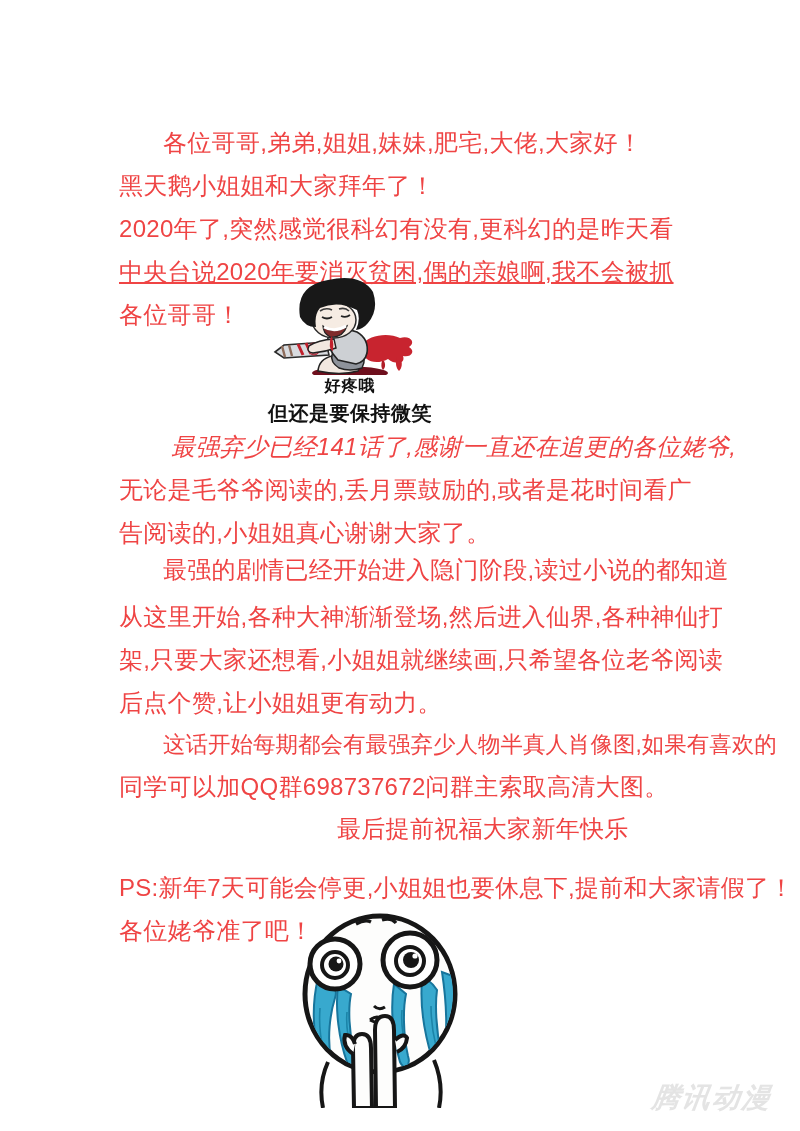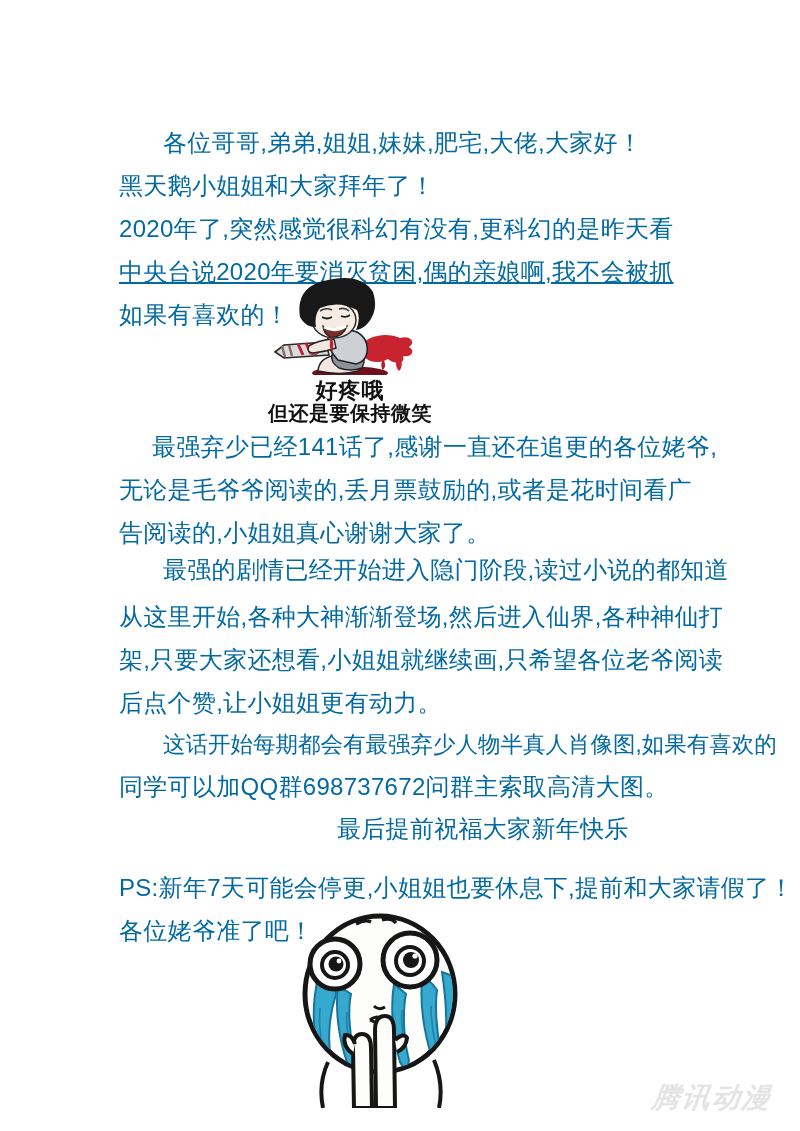--- a/index.html
+++ b/index.html
@@ -6,50 +6,50 @@
   .canvas{
     position:relative;
     width:800px;height:1131px;
     background:#ffffff;
     overflow:hidden;
     font-family:"Liberation Sans", sans-serif;
   }
   .line{
     position:absolute;
     font-size:24px;
-    color:#0369a1;
+    color:#ef4444;
     letter-spacing:0.3px;
     white-space:nowrap;
     line-height:1.2;
   }
   .l0{top:129px;left:163px;}
   .l1{top:172px;left:119px;}
   .l2{top:215px;left:119px;}
   .l3{top:258px;left:119px;text-decoration:underline;}
   .l4{top:301px;left:119px;}
-  .l5{top:433px;left:152px;}
+  .l5{top:433px;left:171px;font-style:italic;}
   .l6{top:476px;left:119px;}
   .l7{top:519px;left:119px;}
   .l8{top:556px;left:163px;}
   .l9{top:603px;left:119px;}
   .l10{top:646px;left:119px;}
   .l11{top:689px;left:119px;}
   .l12{top:731px;left:163px;font-size:22.5px;letter-spacing:0;}
   .l13{top:773px;left:119px;}
   .l14{top:815px;left:337px;}
   .l15{top:874px;left:119px;}
   .l16{top:917px;left:119px;}
 
   .meme1{
     position:absolute;left:262px;top:277px;width:176px;height:150px;
   }
   .meme1 svg{display:block;}
   .meme1-cap1{
     position:absolute;top:99px;left:0;width:176px;
-    text-align:center;font-size:22px;font-weight:700;color:#111;
+    text-align:center;font-size:16px;font-weight:700;color:#111;
     letter-spacing:1px;white-space:nowrap;
   }
   .meme1-cap2{
     position:absolute;top:123px;left:-6px;width:188px;
     text-align:center;font-size:20px;font-weight:700;color:#111;
     letter-spacing:0.5px;white-space:nowrap;
   }
   .meme2{
     position:absolute;left:290px;top:908px;width:180px;height:200px;
   }
@@ -62,21 +62,21 @@
 </style>
 </head>
 <body>
 
 <div class="canvas">
 
   <div class="line l0">各位哥哥,弟弟,姐姐,妹妹,肥宅,大佬,大家好！</div>
   <div class="line l1">黑天鹅小姐姐和大家拜年了！</div>
   <div class="line l2">2020年了,突然感觉很科幻有没有,更科幻的是昨天看</div>
   <div class="line l3">中央台说2020年要消灭贫困,偶的亲娘啊,我不会被抓</div>
-  <div class="line l4">如果有喜欢的！</div>
+  <div class="line l4">各位哥哥！</div>
 
   <div class="meme1">
     <svg width="176" height="98" viewBox="0 0 176 98">
 
       <path d="M100 68 C106 58 126 55 138 61 C149 58 154 66 147 70 C154 74 149 81 141 79 C144 87 133 88 126 82 C113 89 101 83 100 74 Z" fill="#c8242f"></path>
       <path d="M138 80 c3 6 2 11 -1 14 c-3 -3 -4 -8 -2 -14 z" fill="#c8242f"></path>
       <path d="M122 84 c2 4 1 7 -1 9 c-2 -2 -2 -6 -1 -9 z" fill="#b01d28"></path>
 
       <ellipse cx="88" cy="96" rx="38" ry="6.5" fill="#6e0f1d"></ellipse>
 

